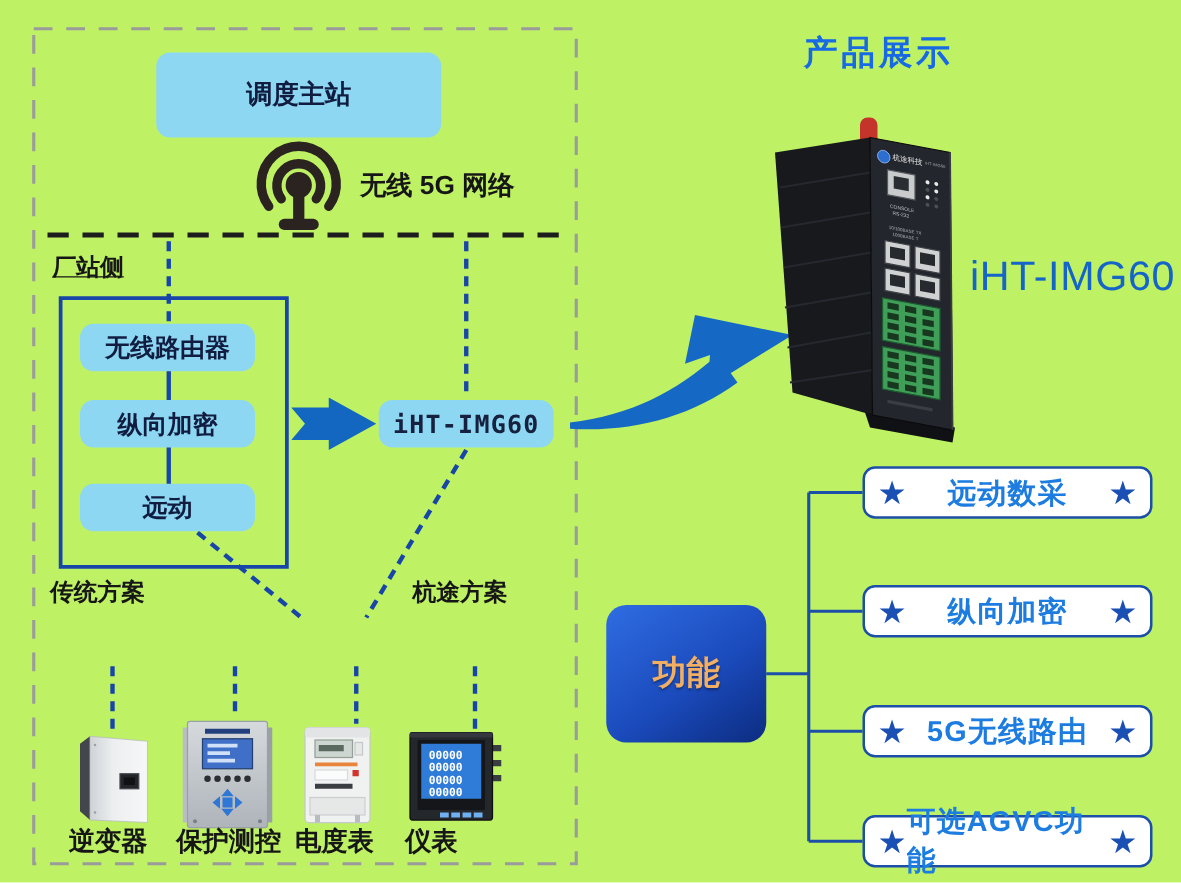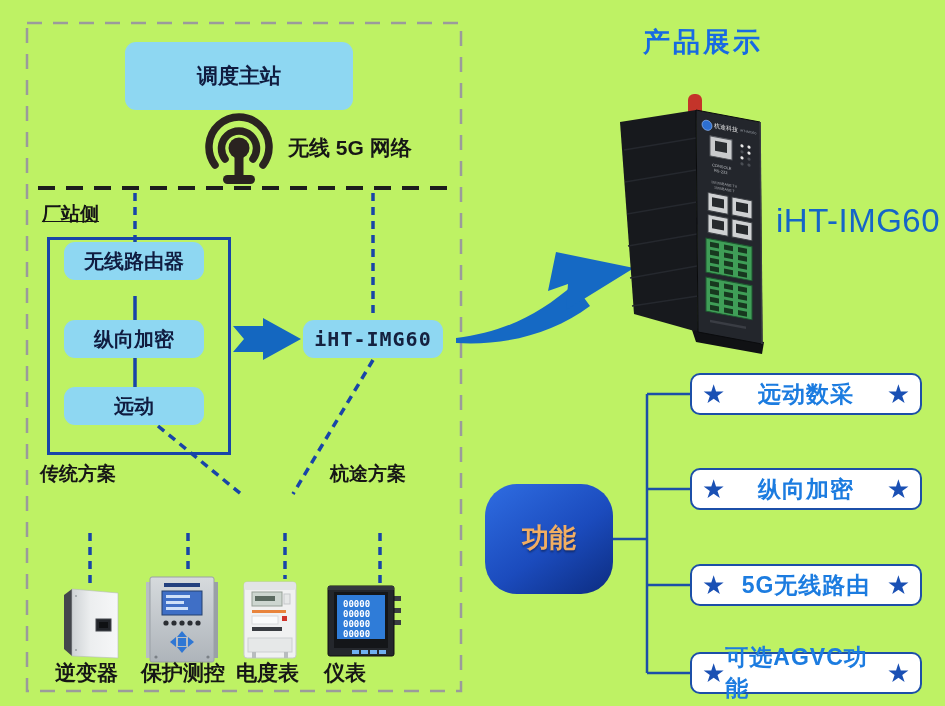--- a/index.html
+++ b/index.html
@@ -49,21 +49,21 @@
   .section-title{
     position:absolute;left:643px;top:24px;z-index:2;
     font-size:27px;font-weight:bold;letter-spacing:3px;color:#176ae3;
   }
   .model-label{
     position:absolute;left:776px;top:202px;z-index:2;
     font-size:33px;color:#1565c8;letter-spacing:0.5px;
   }
 
   .hub{
-    position:absolute;left:485px;top:484px;width:128px;height:110px;border-radius:32px;
+    position:absolute;left:485px;top:484px;width:128px;height:110px;border-radius:16px;
     background:linear-gradient(145deg,#2f6de2 0%,#1b4bbd 55%,#0c2c80 100%);
     z-index:2;display:flex;flex-direction:column;align-items:center;justify-content:center;
     color:#f2ae62;font-size:27px;font-weight:bold;line-height:1.3;
     text-shadow:0 2px 2px rgba(0,0,0,0.35);
   }
 
   .feature{
     position:absolute;left:690px;width:232px;height:42px;background:#ffffff;
     border:2px solid #1c4fa8;border-radius:10px;z-index:2;
     display:flex;align-items:center;justify-content:space-between;
@@ -126,21 +126,21 @@
     <circle cx="36" cy="37" r="10.5" fill="#2a2320"></circle>
     <rect x="31.5" y="40" width="9" height="28" rx="3" fill="#2a2320"></rect>
     <rect x="20" y="64" width="32" height="9" rx="4.5" fill="#2a2320"></rect>
   </svg>
 
   <div class="label-dark net-label">无线 5G 网络</div>
   <div class="label-dark plant-label">厂站侧</div>
 
   <div class="blue-frame"></div>
 
-  <div class="skybox stackbox" style="top:242px;">
+  <div class="skybox stackbox" style="top:259px;">
     <span>无线路由器</span>
   </div>
   <div class="skybox stackbox" style="top:320px;">
     <span>纵向加密</span>
   </div>
   <div class="skybox stackbox" style="top:387px;">
     <span>远动</span>
   </div>
 
   <svg class="abs z2" style="left:233px;top:318px;" width="68" height="42" viewBox="0 0 68 42">

